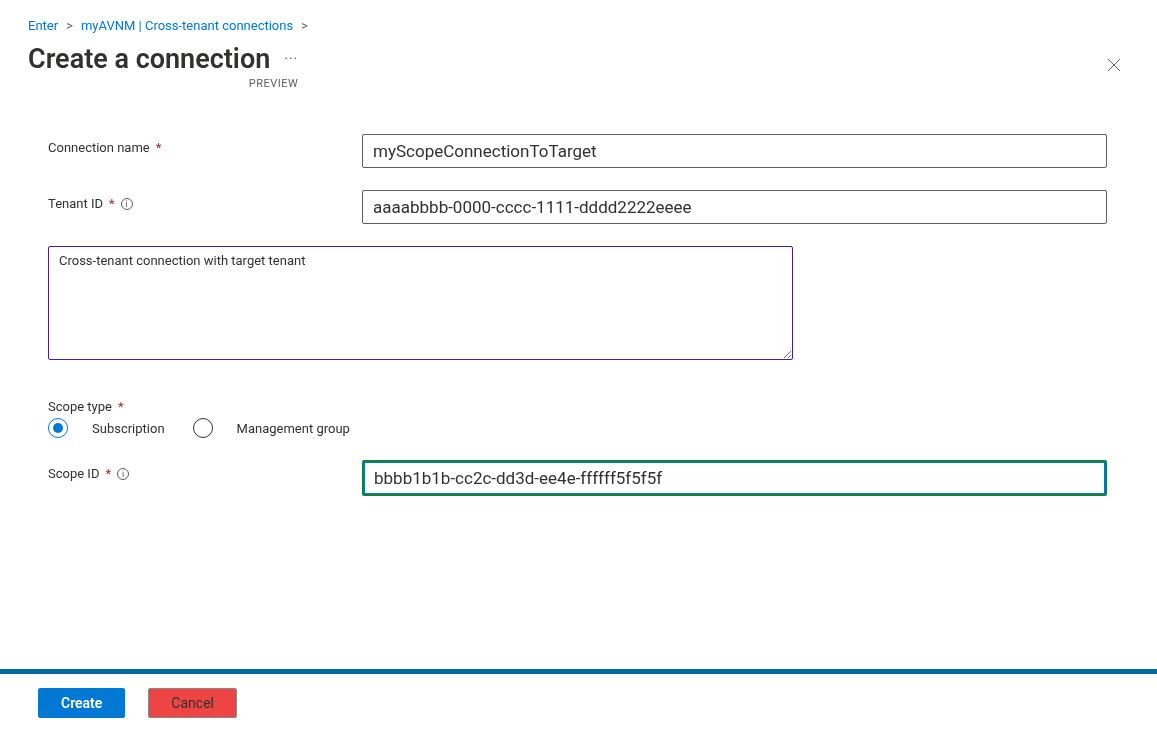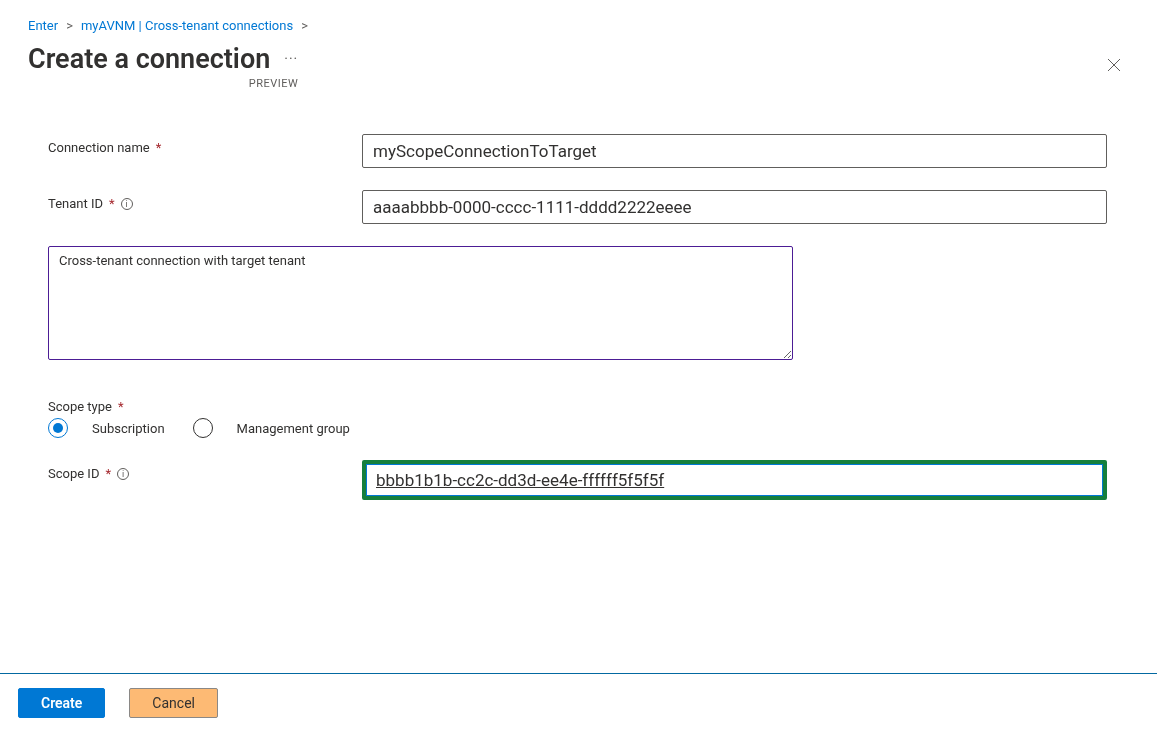--- a/index.html
+++ b/index.html
@@ -119,23 +119,22 @@
       width: 100%;
       padding: 6px 10px;
       font-size: 17px;
       font-family: inherit;
       border: 1px solid #605e5c;
       border-radius: 2px;
       color: #323130;
       outline: none;
     }
     .text-input.focused {
-      border: 4px solid #15803d;
+      border: 2px solid #15803d;
       box-shadow: inset 0 0 0 1px #0078d4;
-      text-decoration: underline;
     }
     .textarea {
       width: 100%;
       min-height: 114px;
       padding: 6px 10px;
       font-size: 13px;
       font-family: inherit;
       border: 1px solid #4c1d95;
       border-radius: 2px;
       color: #323130;
@@ -176,43 +175,44 @@
     }
     .radio-label {
       font-size: 13px;
       color: #323130;
     }
     .footer {
       position: absolute;
       bottom: 0;
       left: 0;
       right: 0;
-      border-top: 1px solid #0369a1;
-      padding: 14px 36px 24px 18px;
-      display: flex;
-      gap: 24px;
+      border-top: 5px solid #0369a1;
+      padding: 14px 36px 24px 38px;
+      display: flex;
+      gap: 8px;
     }
     .btn {
       padding: 6px 22px;
       font-size: 14px;
       font-family: inherit;
       border-radius: 2px;
       cursor: pointer;
       border: 1px solid transparent;
     }
     .btn-primary {
       background: #0078d4;
       color: #ffffff;
       border-color: #0078d4;
       font-weight: 600;
     }
     .btn-secondary {
-      background: #fdba74;
+      background: #ef4444;
       color: #323130;
       border: 1px solid #8a8886;
+      margin-left: 15px;
     }
     .scope-row {
       margin-top: 30px;
       flex-direction: column;
     }
   </style>
 </head>
 <body>
 
 <div class="breadcrumb">

